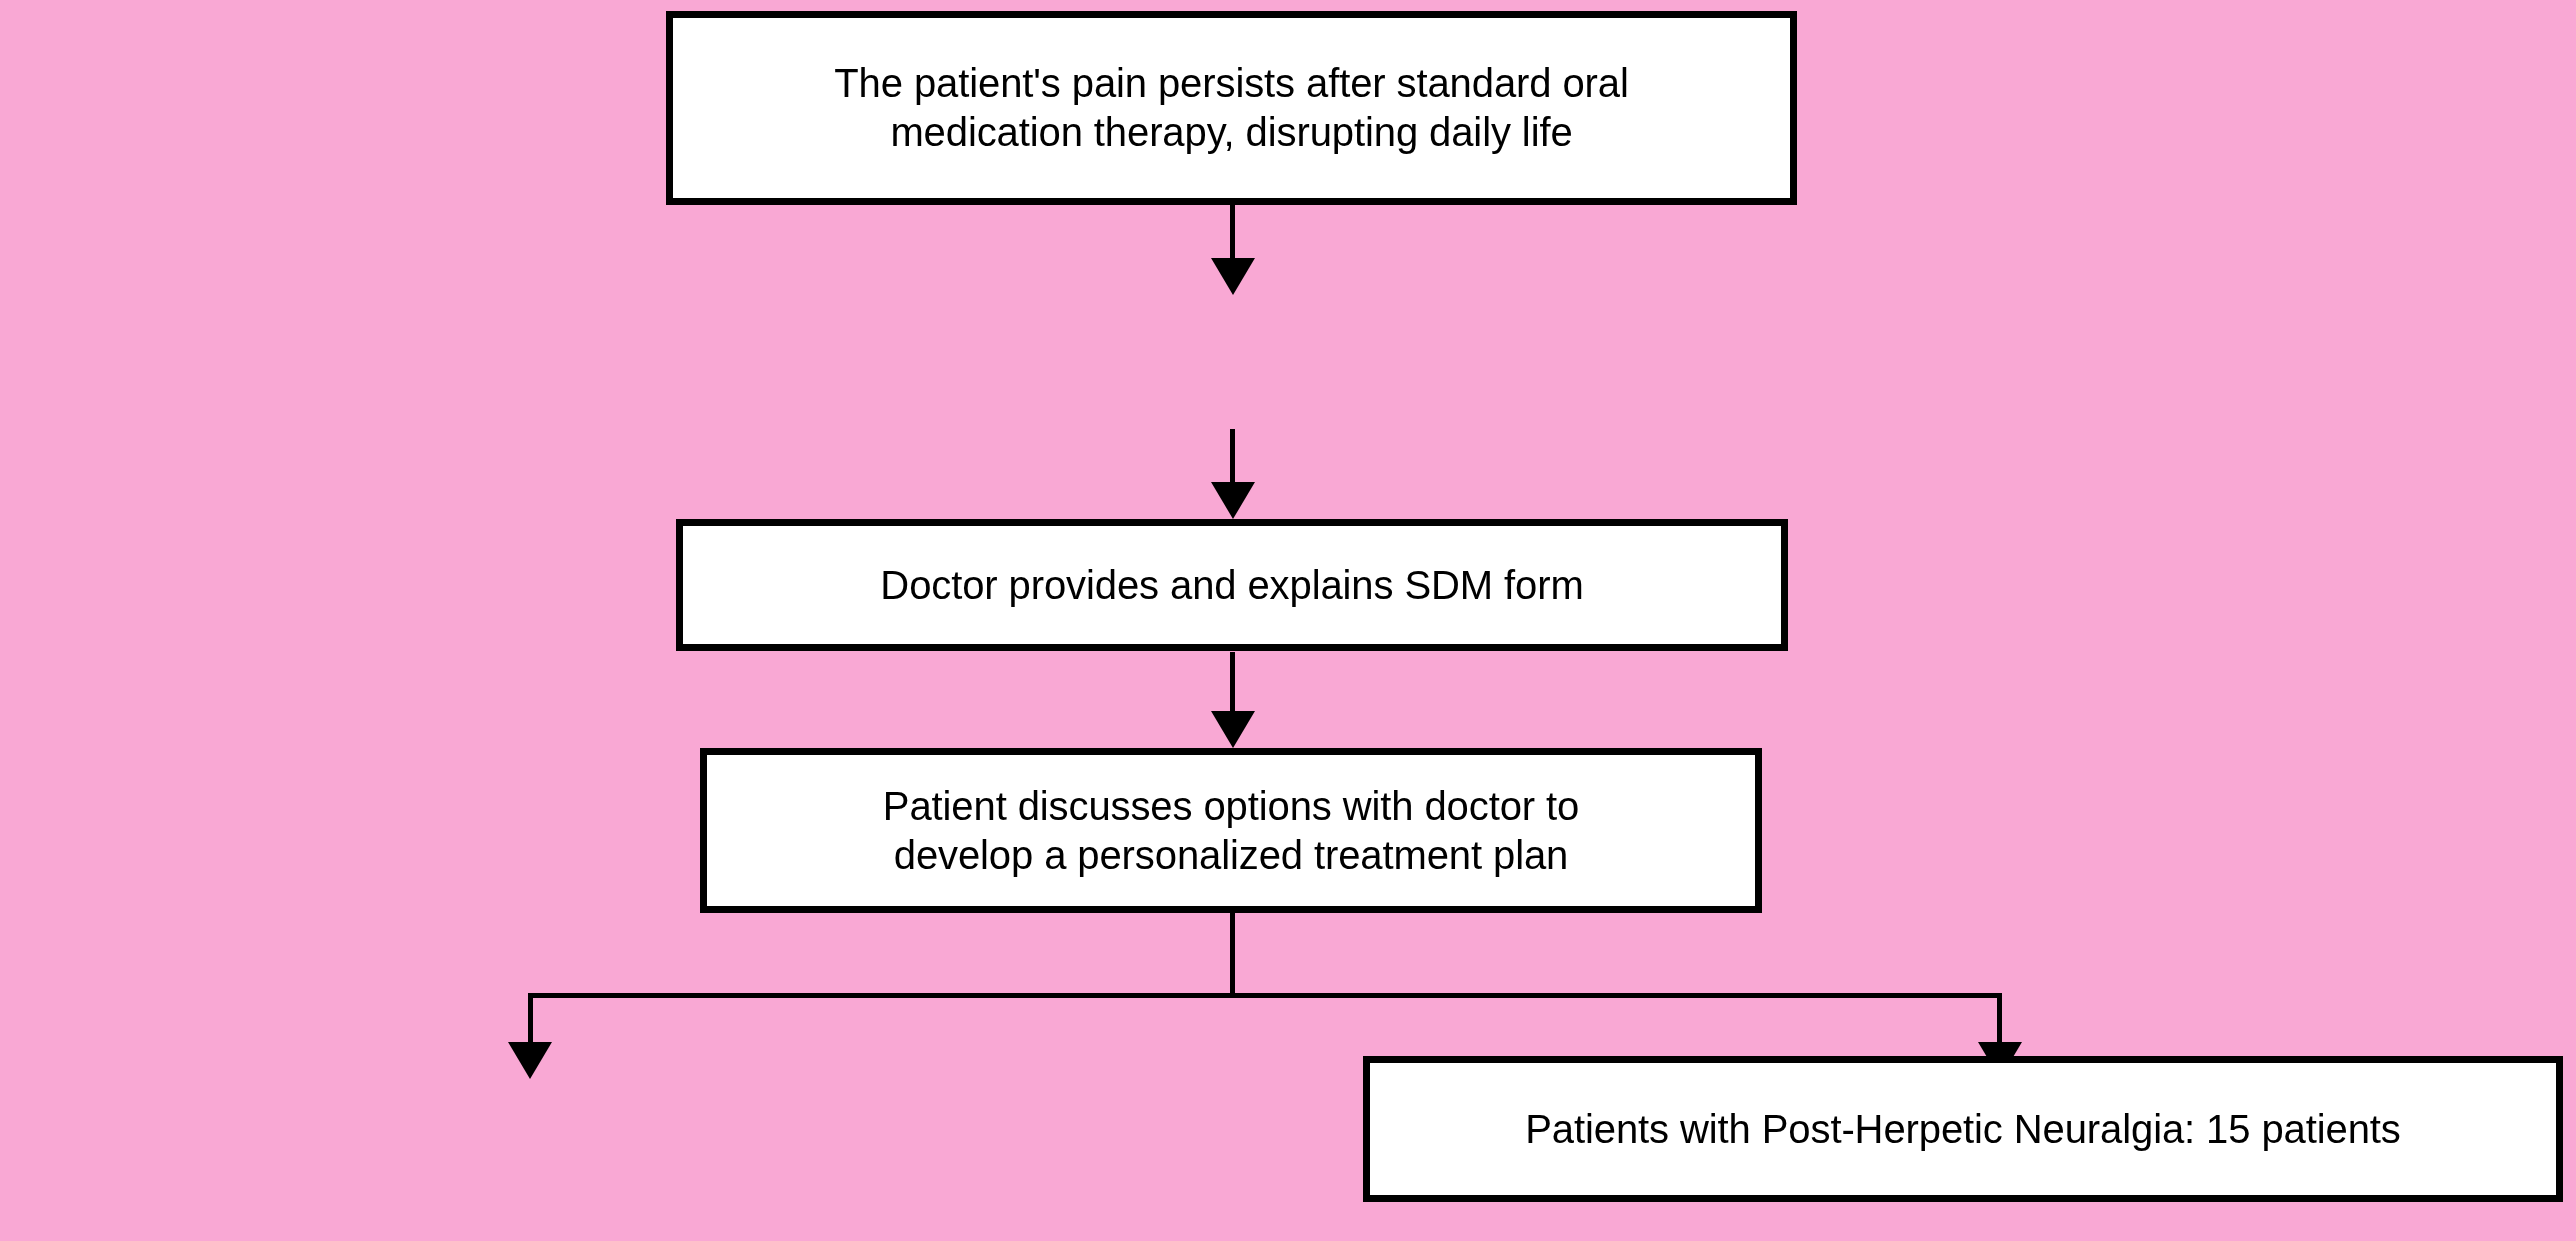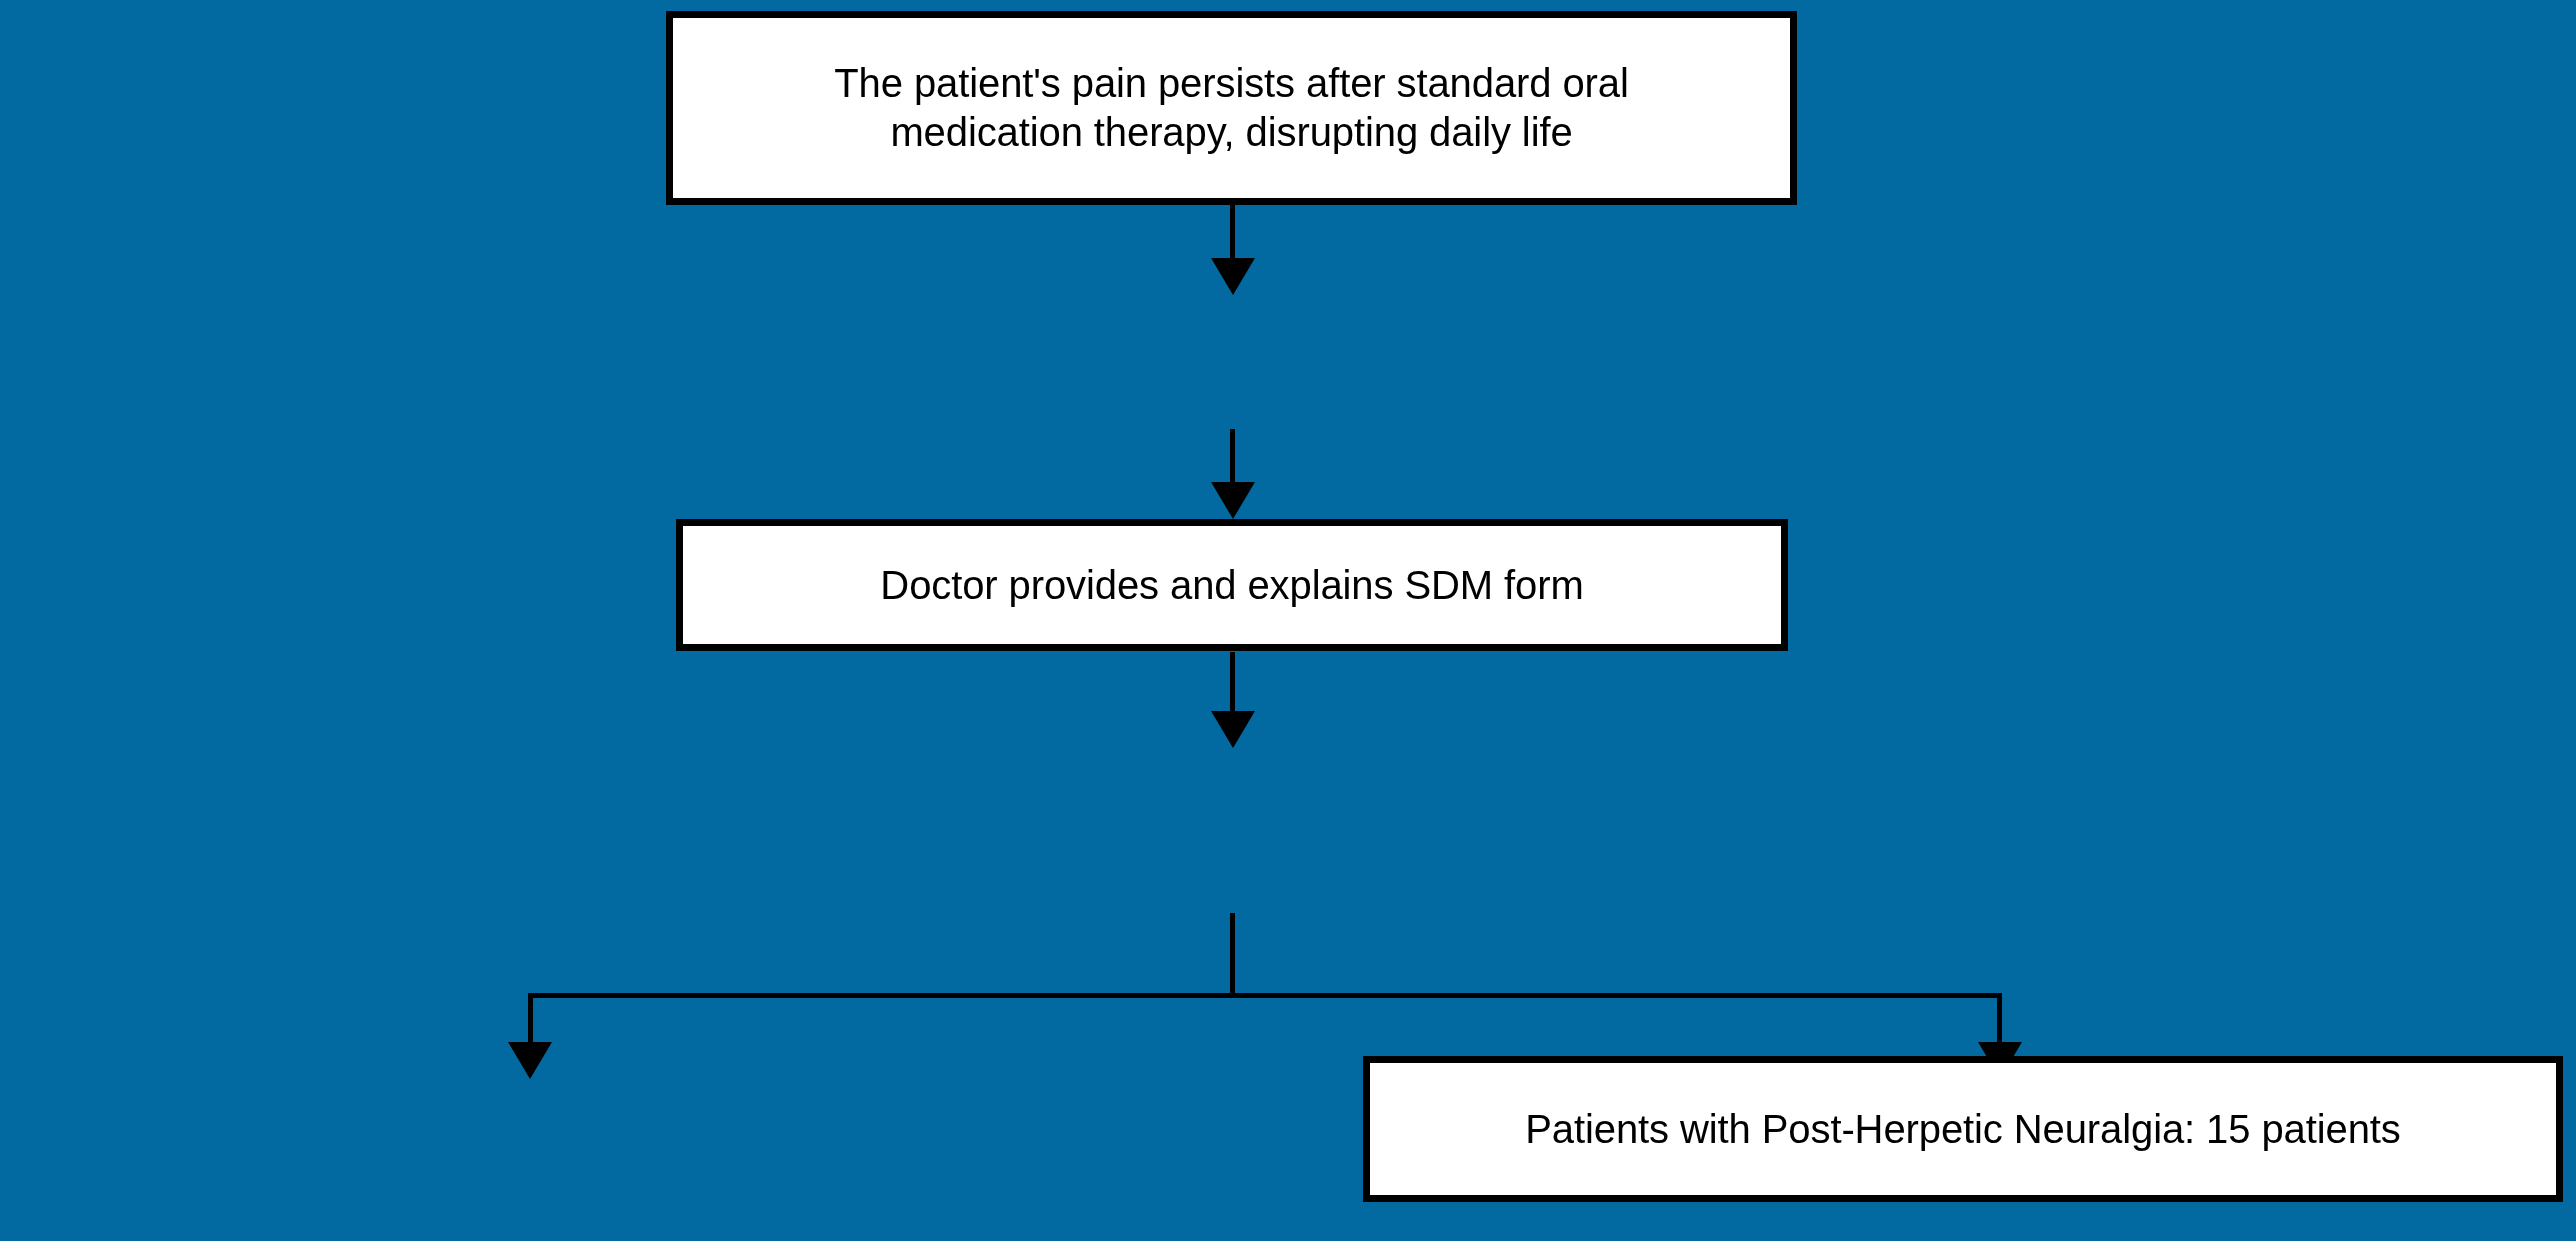--- a/index.html
+++ b/index.html
@@ -8,21 +8,21 @@
     padding: 0;
     background: #ffffff;
   }
   body {
     font-family: "Liberation Sans", sans-serif;
   }
   #stage {
     position: relative;
     width: 2576px;
     height: 1242px;
-    background: #0369a1;
+    background: #f9a8d4;
     overflow: hidden;
   }
   
   .node {
     position: absolute;
     box-sizing: border-box;
     background: #ffffff;
     border: 7px solid #000000;
     display: flex;
     align-items: center;
@@ -100,20 +100,24 @@
   <div class="conn-line v-line" id="conn2-line"></div>
   <div class="arrow-head arrow-down" id="conn2-arrow"></div>
 
   <div class="node" id="node-3">
     <span class="node-label">Doctor provides and explains SDM form</span>
   </div>
 
   <div class="conn-line v-line" id="conn3-line"></div>
   <div class="arrow-head arrow-down" id="conn3-arrow"></div>
 
+  <div class="node" id="node-4">
+    <span class="node-label">Patient discusses options with doctor to
+develop a personalized treatment plan</span>
+  </div>
 
   <div class="conn-line v-line" id="branch-stem"></div>
   <div class="conn-line h-line" id="branch-bar"></div>
   <div class="conn-line v-line" id="branch-left"></div>
   <div class="conn-line v-line" id="branch-right"></div>
   <div class="arrow-head arrow-down" id="branch-arrow-left"></div>
   <div class="arrow-head arrow-down" id="branch-arrow-right"></div>
 
 
   <div class="node" id="node-6">

